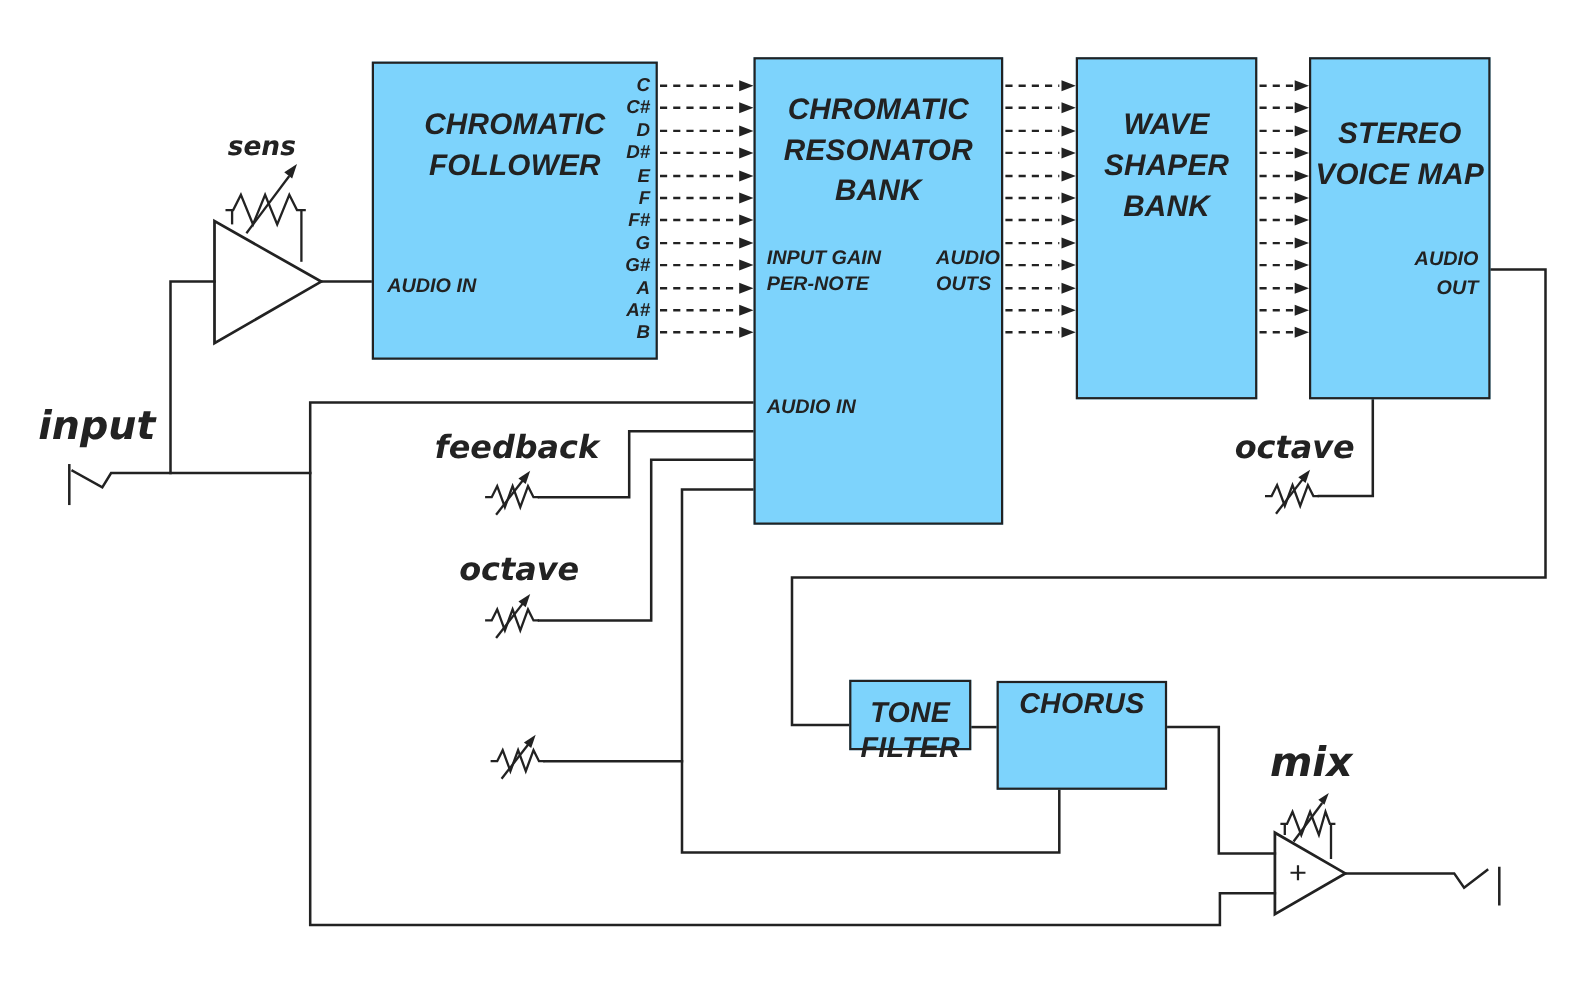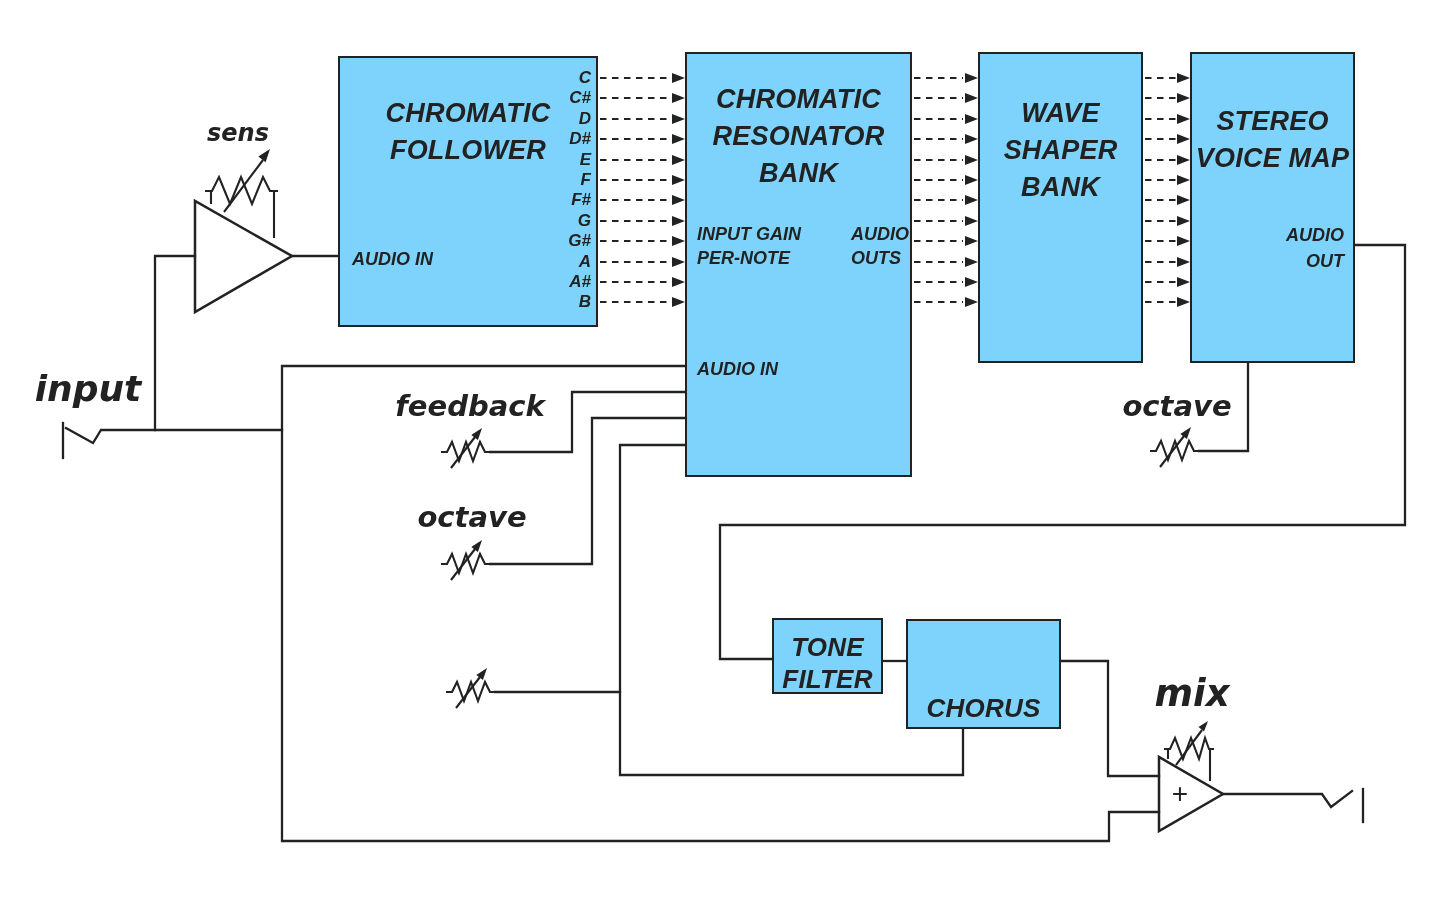--- a/index.html
+++ b/index.html
@@ -227,28 +227,28 @@
     <div class="title">
       <span>STEREO</span>
       <span>VOICE MAP</span>
     </div>
     <div class="port" style="right:9px;top:168px;text-align:right;line-height:26px;">
       <span>AUDIO</span>
       <span>OUT</span>
     </div>
   </div>
 
-  <div class="block" style="left:772px;top:618px;width:111px;height:76px;padding-top:11px;">
+  <div class="block" style="left:772px;top:618px;width:111px;height:64px;padding-top:11px;">
     <div class="title" style="font-size:26px;line-height:32px;">
       <span>TONE</span>
       <span>FILTER</span>
     </div>
   </div>
 
-  <div class="block" style="left:906px;top:619px;width:155px;height:110px;justify-content:flex-end;">
+  <div class="block" style="left:906px;top:619px;width:155px;height:99px;justify-content:flex-start;">
     <div class="title" style="font-size:26px;">CHORUS</div>
   </div>
 
   <div class="note" style="left:557px;top:78px;">C</div>
   <div class="note" style="left:557px;top:98px;">C#</div>
   <div class="note" style="left:557px;top:119px;">D</div>
   <div class="note" style="left:557px;top:139px;">D#</div>
   <div class="note" style="left:557px;top:160px;">E</div>
   <div class="note" style="left:557px;top:180px;">F</div>
   <div class="note" style="left:557px;top:200px;">F#</div>

